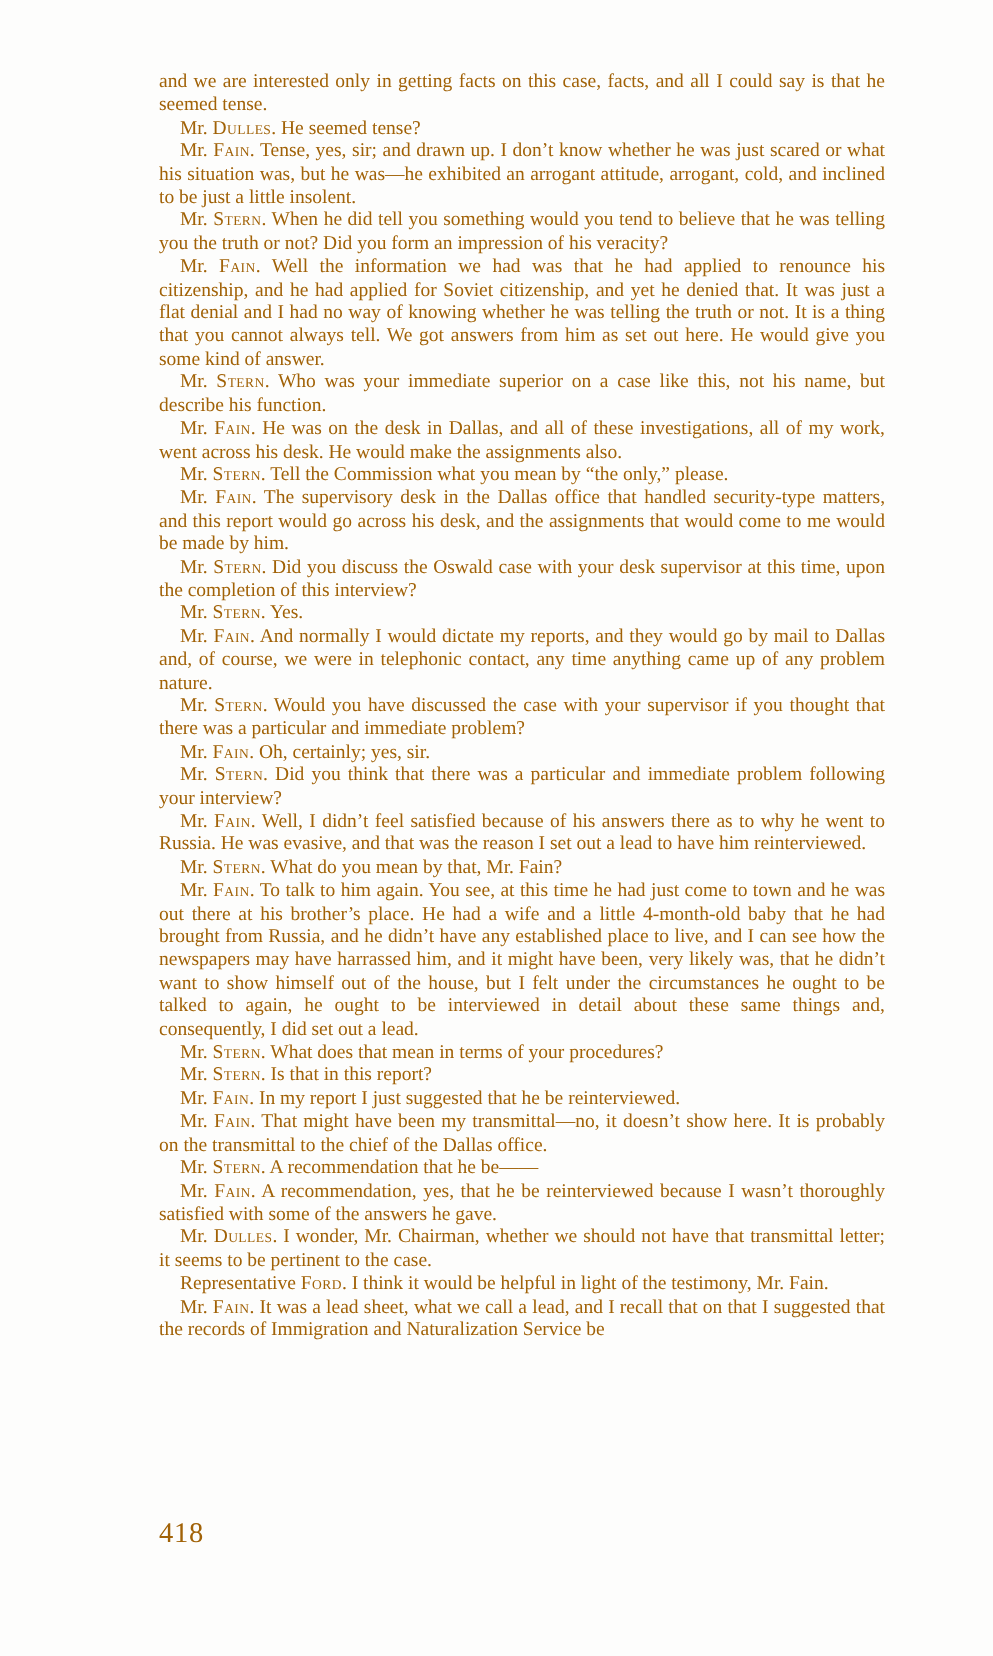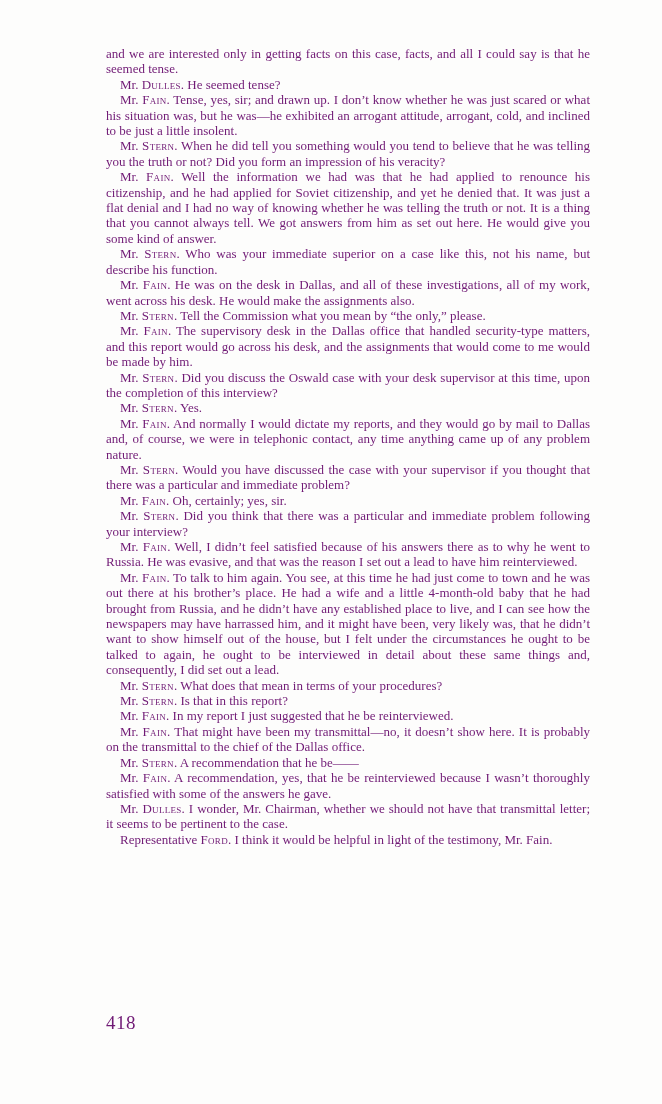--- a/index.html
+++ b/index.html
@@ -5,21 +5,21 @@
   html, body {
     margin: 0;
     padding: 0;
     background: #ffffff;
   }
   .page {
     position: relative;
     width: 662px;
     height: 1104px;
     background: #fdfdfc;
-    color: #701a75;
+    color: #a16207;
     font-family: "Liberation Serif", "DejaVu Serif", serif;
     overflow: hidden;
     box-sizing: border-box;
   }
   .text-block {
     position: absolute;
     top: 46px;
     left: 106px;
     width: 484px;
     font-size: 13px;
@@ -60,24 +60,26 @@
       <p class="para indent"><span>Mr. </span><span class="sc">Fain</span><span>. He was on the desk in Dallas, and all of these investigations, all of my work, went across his desk.  He would make the assignments also.</span></p>
       <p class="para indent"><span>Mr. </span><span class="sc">Stern</span><span>. Tell the Commission what you mean by “the only,” please.</span></p>
       <p class="para indent"><span>Mr. </span><span class="sc">Fain</span><span>. The supervisory desk in the Dallas office that handled security-type matters, and this report would go across his desk, and the assignments that would come to me would be made by him.</span></p>
       <p class="para indent"><span>Mr. </span><span class="sc">Stern</span><span>. Did you discuss the Oswald case with your desk supervisor at this time, upon the completion of this interview?</span></p>
       <p class="para indent"><span>Mr. </span><span class="sc">Stern</span><span>. Yes.</span></p>
       <p class="para indent"><span>Mr. </span><span class="sc">Fain</span><span>. And normally I would dictate my reports, and they would go by mail to Dallas and, of course, we were in telephonic contact, any time anything came up of any problem nature.</span></p>
       <p class="para indent"><span>Mr. </span><span class="sc">Stern</span><span>. Would you have discussed the case with your supervisor if you thought that there was a particular and immediate problem?</span></p>
       <p class="para indent"><span>Mr. </span><span class="sc">Fain</span><span>. Oh, certainly; yes, sir.</span></p>
       <p class="para indent"><span>Mr. </span><span class="sc">Stern</span><span>. Did you think that there was a particular and immediate problem following your interview?</span></p>
       <p class="para indent"><span>Mr. </span><span class="sc">Fain</span><span>. Well, I didn’t feel satisfied because of his answers there as to why he went to Russia.  He was evasive, and that was the reason I set out a lead to have him reinterviewed.</span></p>
+      <p class="para indent"><span>Mr. </span><span class="sc">Stern</span><span>. What do you mean by that, Mr. Fain?</span></p>
       <p class="para indent"><span>Mr. </span><span class="sc">Fain</span><span>. To talk to him again.  You see, at this time he had just come to town and he was out there at his brother’s place.  He had a wife and a little 4-month-old baby that he had brought from Russia, and he didn’t have any established place to live, and I can see how the newspapers may have harrassed him, and it might have been, very likely was, that he didn’t want to show himself out of the house, but I felt under the circumstances he ought to be talked to again, he ought to be interviewed in detail about these same things and, consequently, I did set out a lead.</span></p>
       <p class="para indent"><span>Mr. </span><span class="sc">Stern</span><span>. What does that mean in terms of your procedures?</span></p>
       <p class="para indent"><span>Mr. </span><span class="sc">Stern</span><span>. Is that in this report?</span></p>
       <p class="para indent"><span>Mr. </span><span class="sc">Fain</span><span>. In my report I just suggested that he be reinterviewed.</span></p>
       <p class="para indent"><span>Mr. </span><span class="sc">Fain</span><span>. That might have been my transmittal—no, it doesn’t show here.  It is probably on the transmittal to the chief of the Dallas office.</span></p>
       <p class="para indent"><span>Mr. </span><span class="sc">Stern</span><span>. A recommendation that he be——</span></p>
       <p class="para indent"><span>Mr. </span><span class="sc">Fain</span><span>. A recommendation, yes, that he be reinterviewed because I wasn’t thoroughly satisfied with some of the answers he gave.</span></p>
       <p class="para indent"><span>Mr. </span><span class="sc">Dulles</span><span>. I wonder, Mr. Chairman, whether we should not have that transmittal letter; it seems to be pertinent to the case.</span></p>
       <p class="para indent"><span>Representative </span><span class="sc">Ford</span><span>. I think it would be helpful in light of the testimony, Mr. Fain.</span></p>
+      <p class="para indent"><span>Mr. </span><span class="sc">Fain</span><span>. It was a lead sheet, what we call a lead, and I recall that on that I suggested that the records of Immigration and Naturalization Service be</span></p>
     </div>
   <div class="page-number">418</div>
 </div>
 
 </body></html>

